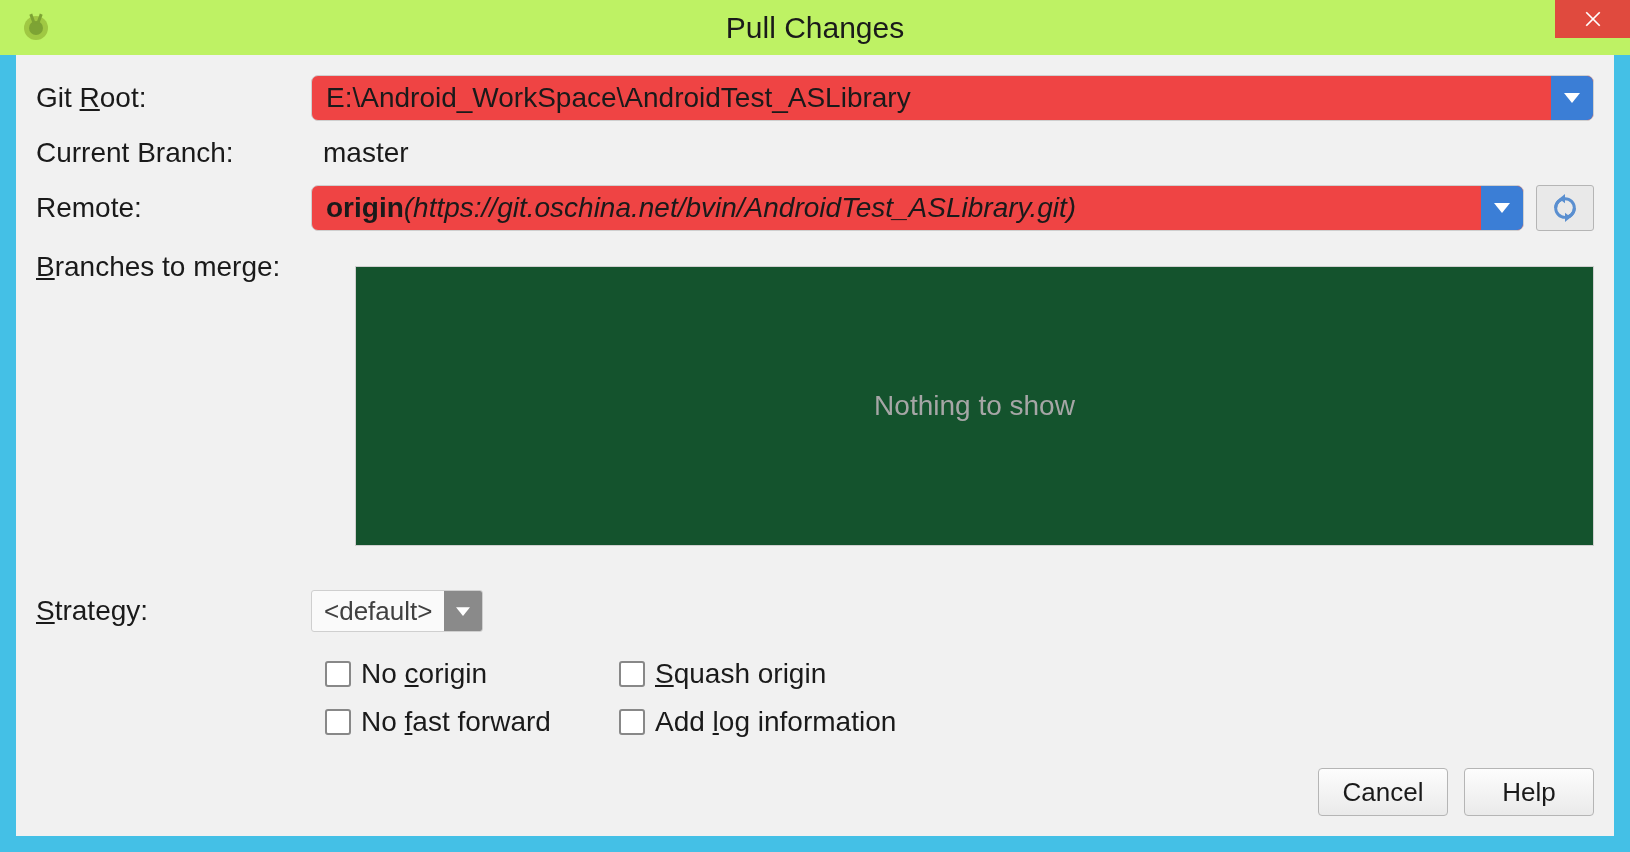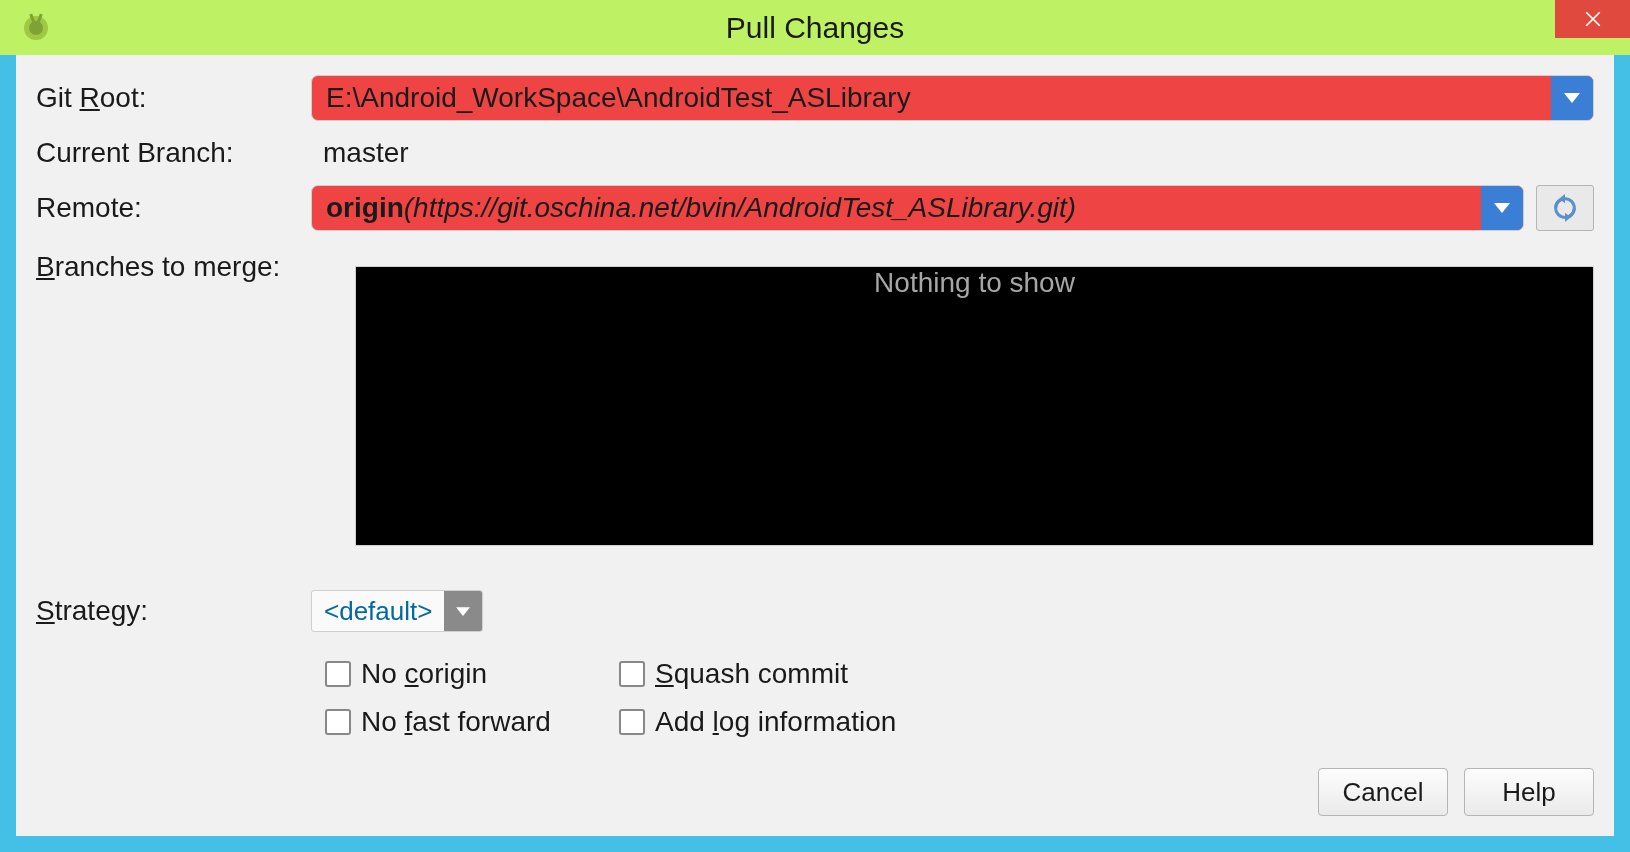--- a/index.html
+++ b/index.html
@@ -139,40 +139,41 @@
     .remote-origin {
       font-weight: bold;
     }
     .remote-url {
       font-style: italic;
       font-weight: normal;
     }
     .branches-box {
       flex: 1;
       border: 1px solid #cfcfcf;
-      background: #000000;
+      background: #14532d;
       min-height: 280px;
       display: flex;
+      align-items: center;
       justify-content: center;
       font-size: 28px;
       color: #a6a6a6;
     }
     .strategy-combo {
       display: inline-flex;
       align-items: center;
       border: 1px solid #cfcfcf;
       border-radius: 3px;
       background: #fafafa;
       height: 42px;
       overflow: hidden;
     }
     .strategy-text {
       padding: 0 12px;
       font-size: 26px;
-      color: #0369a1;
+      color: #404040;
       text-align: center;
     }
     .strategy-arrow {
       width: 38px;
       height: 42px;
       background: #8a8a8a;
       display: flex;
       align-items: center;
       justify-content: center;
       cursor: pointer;
@@ -328,21 +329,21 @@
     <div class="form-row" style="margin-top:10px; margin-bottom:0;">
       <div class="label-col"></div>
       <div class="field-col">
         <div class="checkbox-grid">
           <label class="checkbox-item">
             <span class="checkbox-box"></span>
             <span><span>No </span><span class="mnemonic">c</span><span>origin</span></span>
           </label>
           <label class="checkbox-item">
             <span class="checkbox-box"></span>
-            <span><span class="mnemonic">S</span><span>quash commit</span></span>
+            <span><span class="mnemonic">S</span><span>quash origin</span></span>
           </label>
           <label class="checkbox-item">
             <span class="checkbox-box"></span>
             <span><span>No </span><span class="mnemonic">f</span><span>ast forward</span></span>
           </label>
           <label class="checkbox-item">
             <span class="checkbox-box"></span>
             <span><span>Add </span><span class="mnemonic">l</span><span>og information</span></span>
           </label>
         </div>

